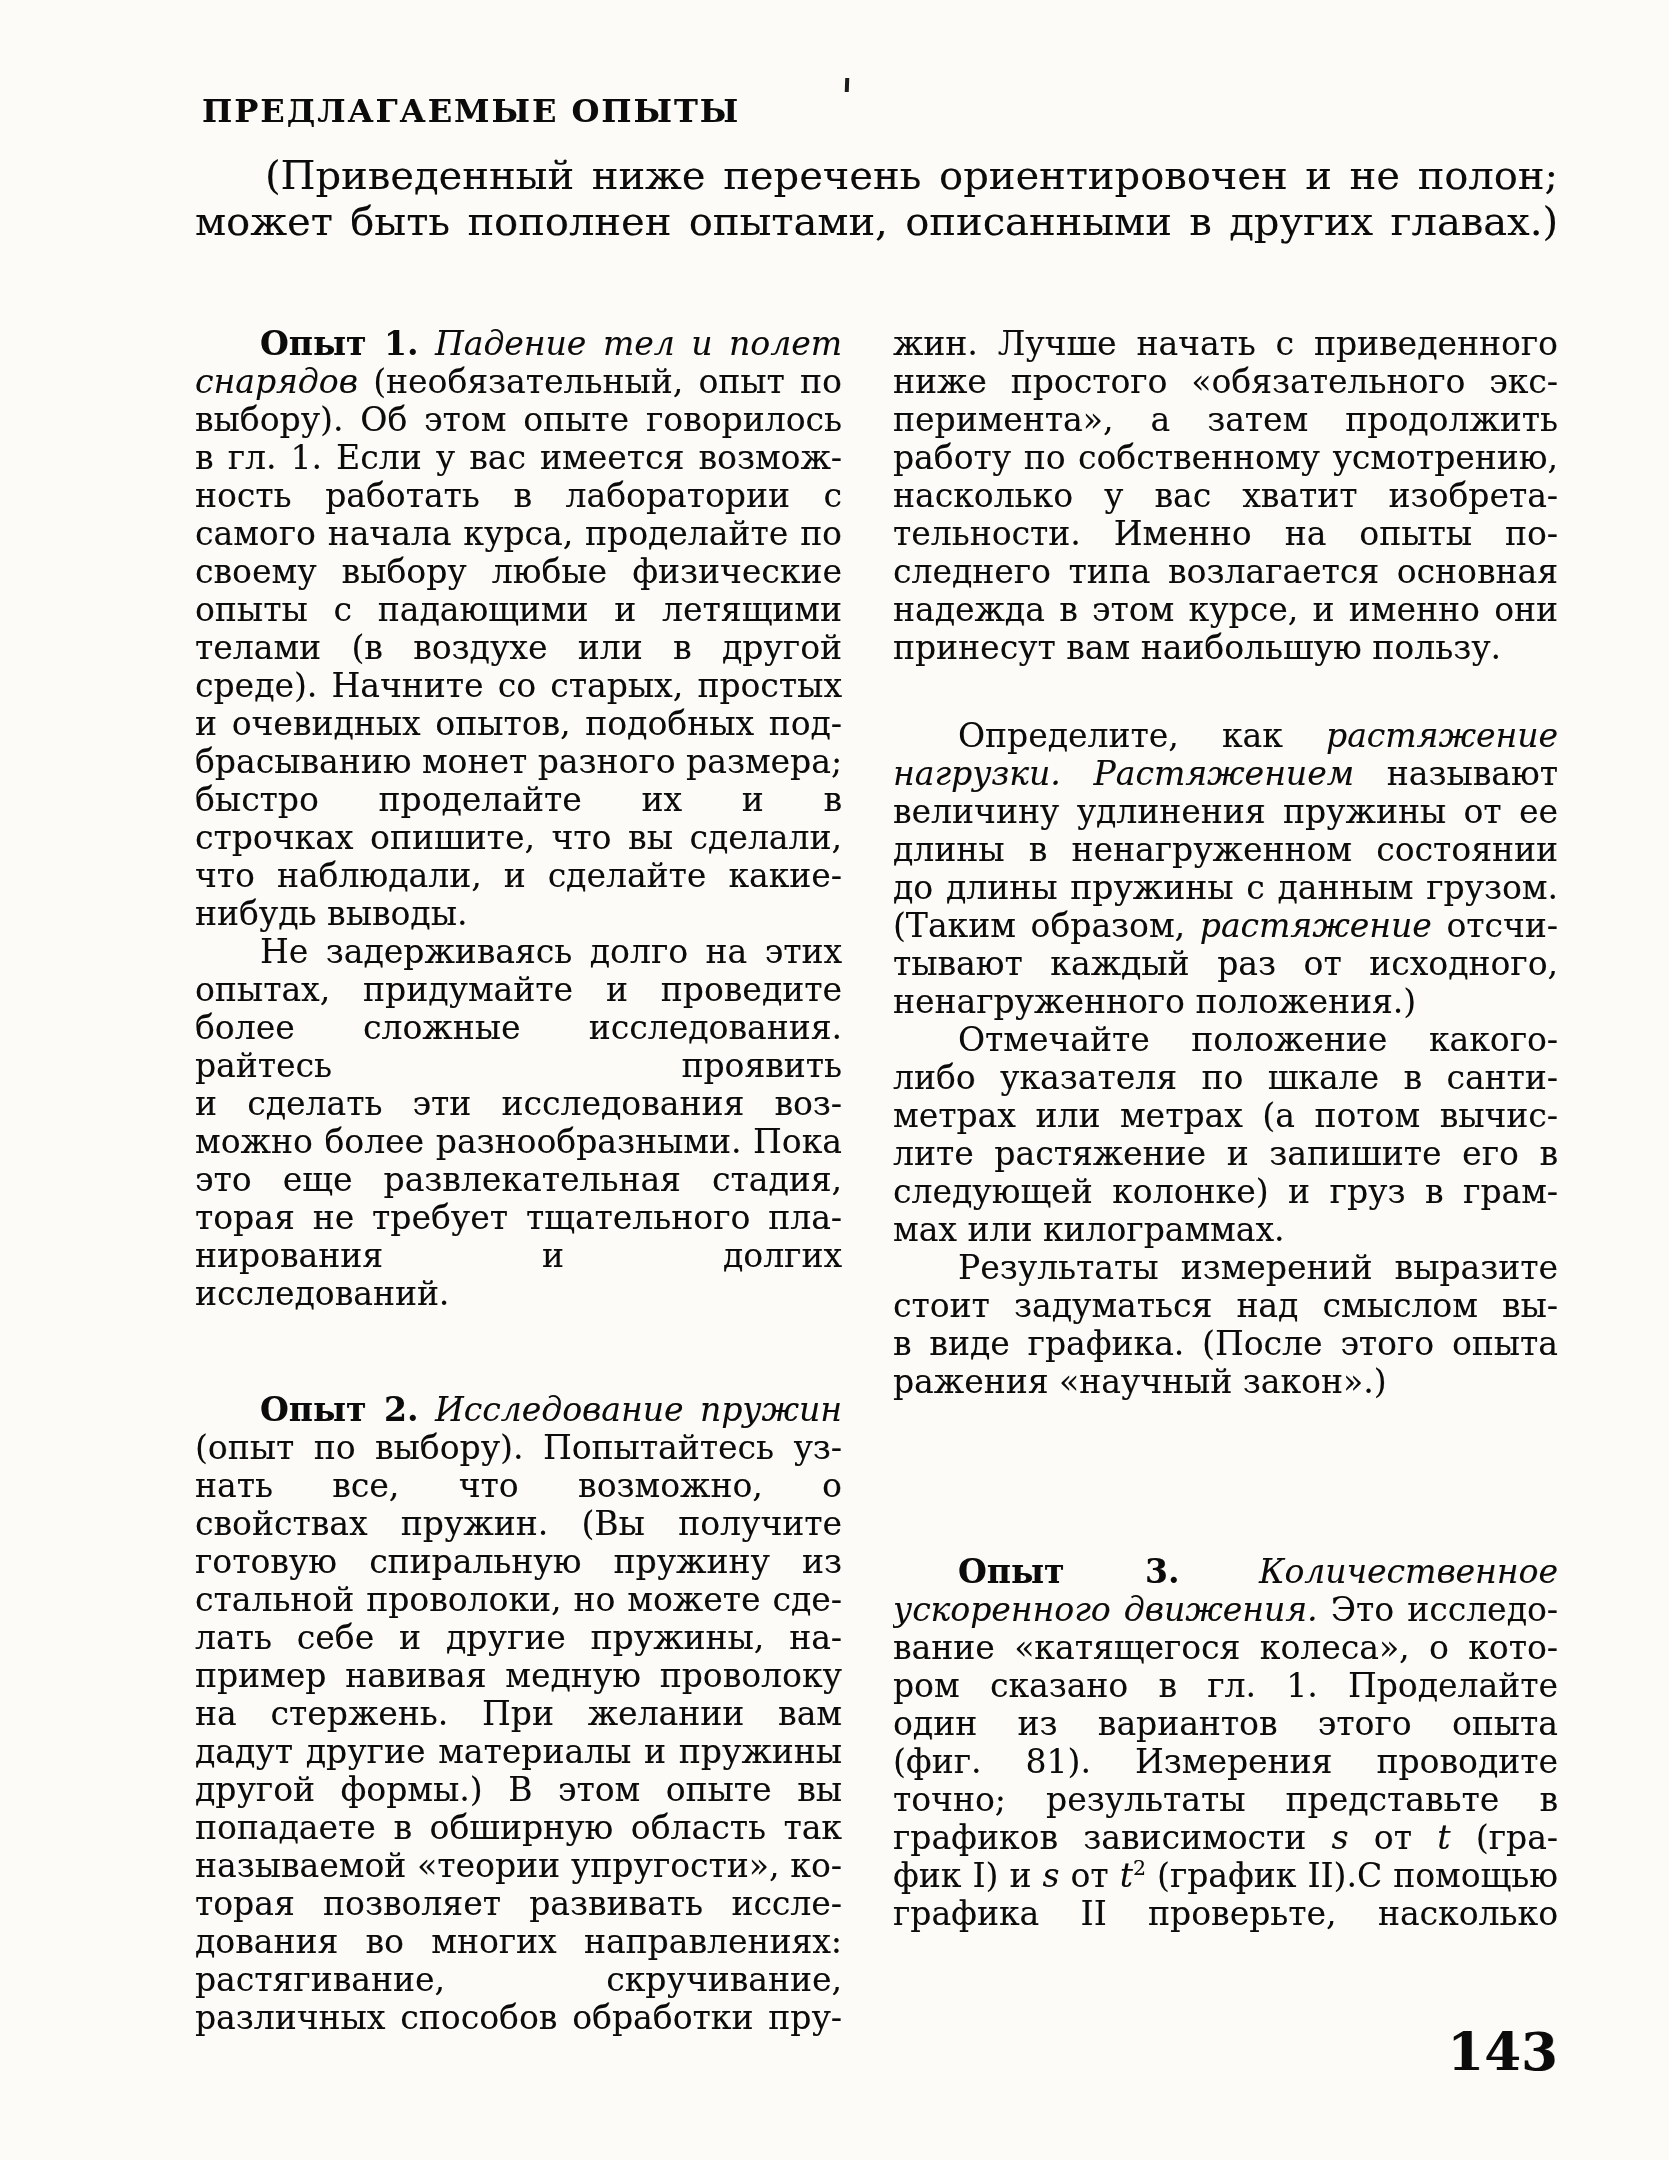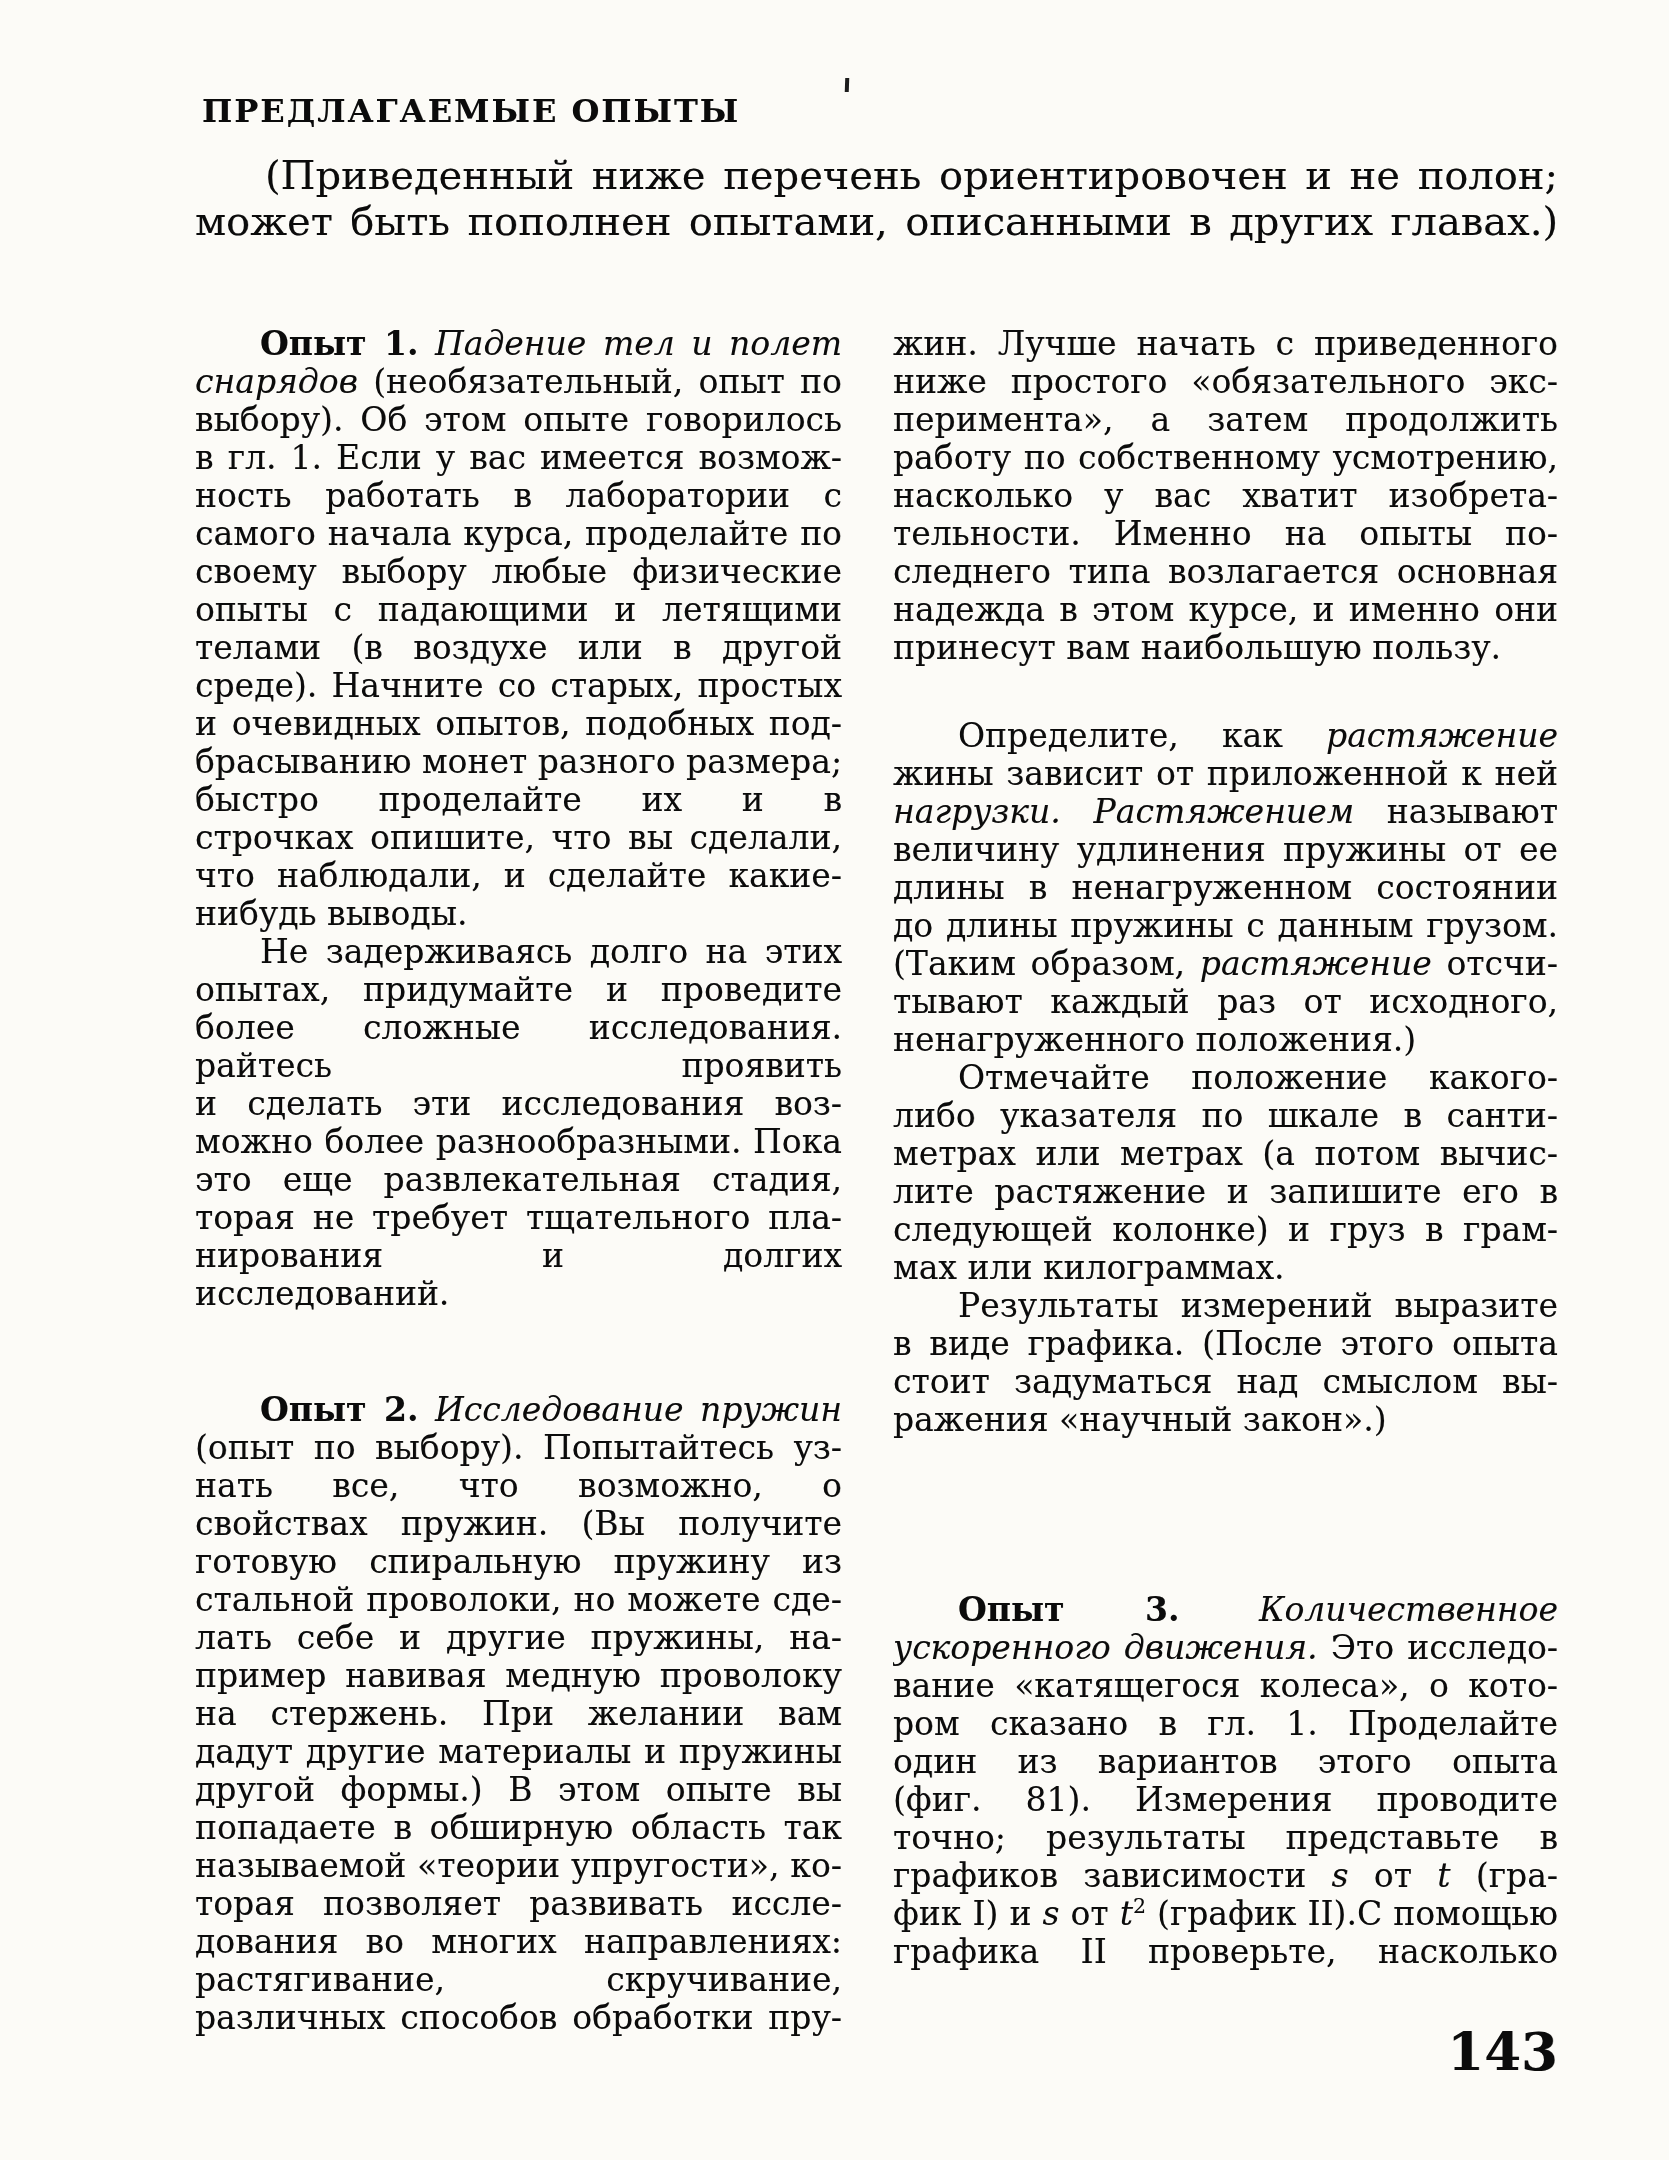--- a/index.html
+++ b/index.html
@@ -159,41 +159,40 @@
         <div class="line">перимента», а затем продолжить</div>
         <div class="line">работу по собственному усмотрению,</div>
         <div class="line">насколько у вас хватит изобрета-</div>
         <div class="line">тельности. Именно на опыты по-</div>
         <div class="line">следнего типа возлагается основная</div>
         <div class="line">надежда в этом курсе, и именно они</div>
         <div class="line endline">принесут вам наибольшую пользу.</div>
       </div>
       <div class="block para" style="margin-top: 50px;">
         <div class="line indent">Определите, как <i>растяжение</i> пру-</div>
-        <div class="line">жины зависит от приложенной к ней</div>
         <div class="line"><i>нагрузки.</i> <i>Растяжением</i> называют</div>
         <div class="line">величину удлинения пружины от ее</div>
         <div class="line">длины в ненагруженном состоянии</div>
         <div class="line">до длины пружины с данным грузом.</div>
         <div class="line">(Таким образом, <i>растяжение</i> отсчи-</div>
         <div class="line">тывают каждый раз от исходного,</div>
         <div class="line endline">ненагруженного положения.)</div>
       </div>
       <div class="block para">
         <div class="line indent">Отмечайте положение какого-</div>
         <div class="line">либо указателя по шкале в санти-</div>
         <div class="line">метрах или метрах (а потом вычис-</div>
         <div class="line">лите растяжение и запишите его в</div>
         <div class="line">следующей колонке) и груз в грам-</div>
         <div class="line endline">мах или килограммах.</div>
       </div>
       <div class="block para">
         <div class="line indent">Результаты измерений выразите</div>
+        <div class="line">стоит задуматься над смыслом вы-</div>
         <div class="line">в виде графика. (После этого опыта</div>
-        <div class="line">стоит задуматься над смыслом вы-</div>
         <div class="line endline">ражения «научный закон».)</div>
       </div>
       <div class="block para" style="margin-top: 152px;">
         <div class="line indent"><b>Опыт 3.</b> <i>Количественное изучение</i></div>
         <div class="line"><i>ускоренного движения.</i> Это исследо-</div>
         <div class="line">вание «катящегося колеса», о кото-</div>
         <div class="line">ром сказано в гл. 1. Проделайте</div>
         <div class="line">один из вариантов этого опыта</div>
         <div class="line">(фиг. 81). Измерения проводите очень</div>
         <div class="line">точно; результаты представьте в виде</div>

